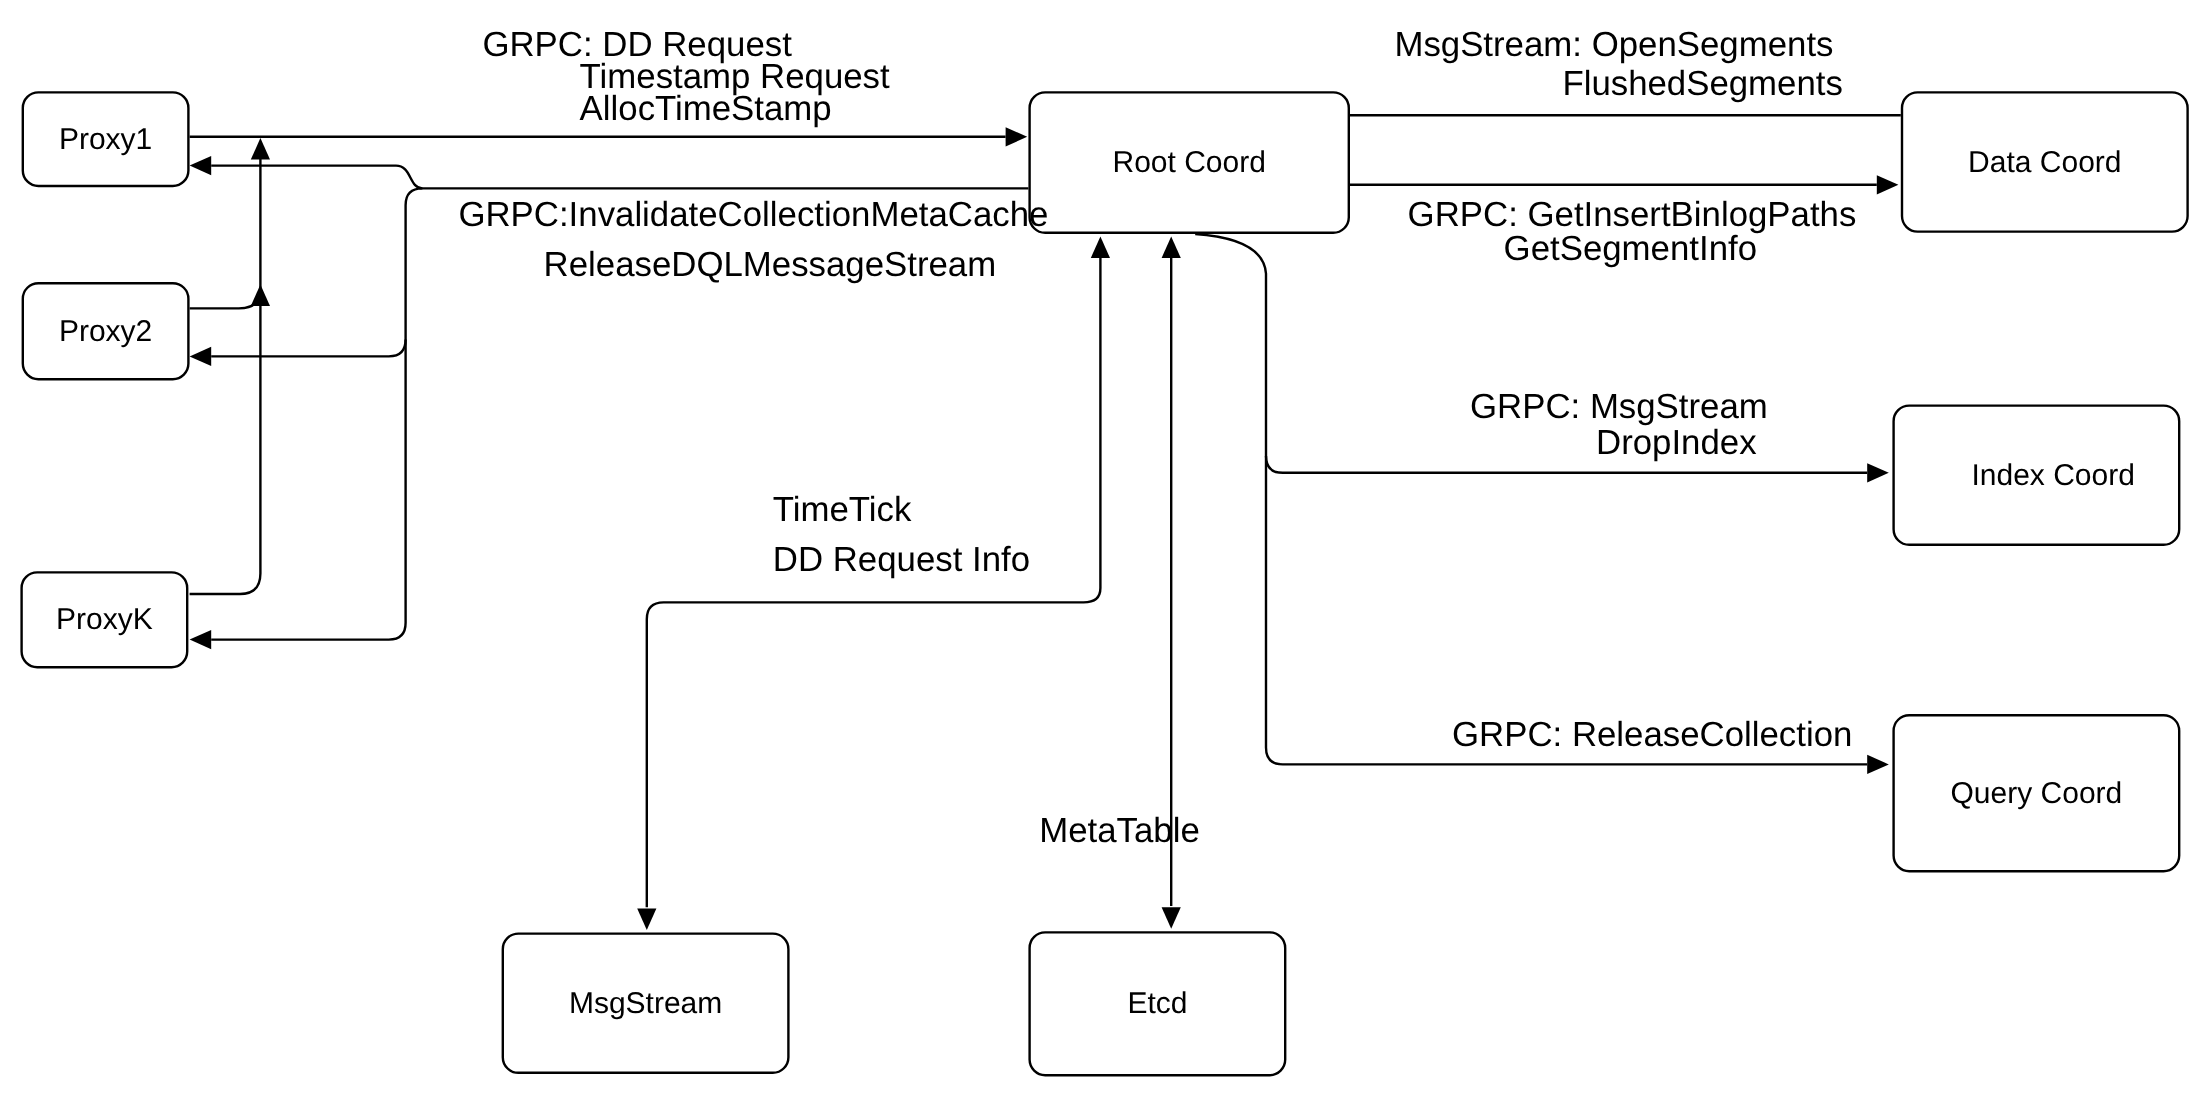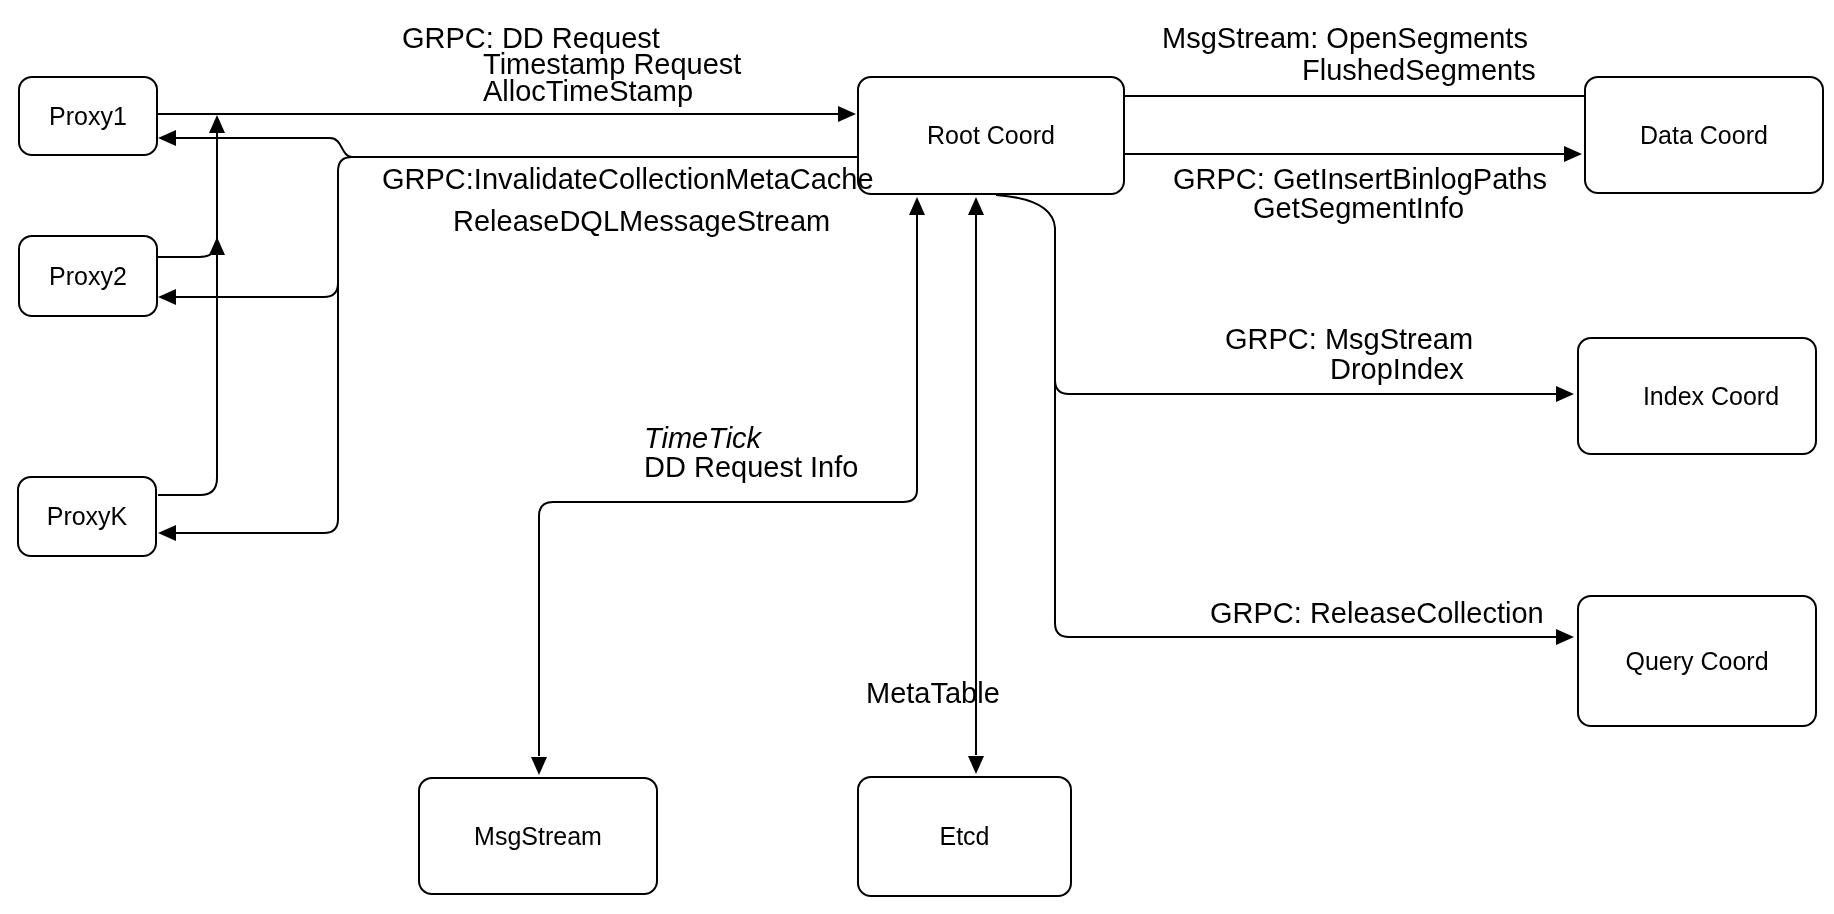--- a/index.html
+++ b/index.html
@@ -137,18 +137,18 @@
   <div class="edge-label" style="left:1302px;top:57px;">FlushedSegments</div>
 
   <div class="edge-label" style="left:1173px;top:166px;">GRPC: GetInsertBinlogPaths</div>
   <div class="edge-label" style="left:1253px;top:195px;">GetSegmentInfo</div>
 
   <div class="edge-label" style="left:1225px;top:326px;">GRPC: MsgStream</div>
   <div class="edge-label" style="left:1303px;top:356px;margin-left:27px;">DropIndex</div>
 
   <div class="edge-label" style="left:1210px;top:600px;">GRPC: ReleaseCollection</div>
 
-  <div class="edge-label" style="left:644px;top:425px;font-style:italic;">TimeTick</div>
+  <div class="edge-label" style="left:644px;top:412px;">TimeTick</div>
   <div class="edge-label" style="left:644px;top:454px;">DD Request Info</div>
 
   <div class="edge-label" style="left:866px;top:680px;">MetaTable</div>
 
 </div>
 
 </body></html>

